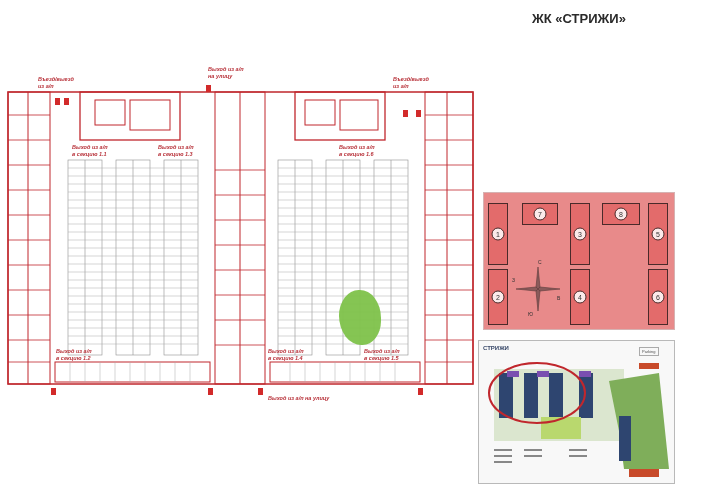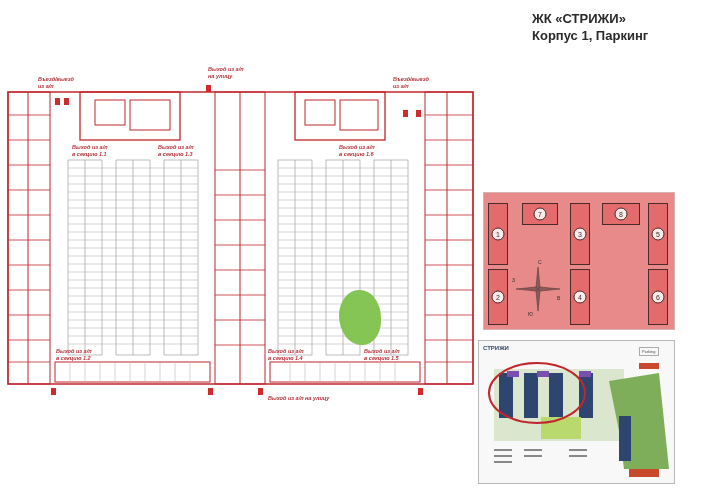--- a/index.html
+++ b/index.html
@@ -12,21 +12,20 @@
   .sec{position:absolute;background:#e36b6b;border:1.5px solid #4a2a2a;box-sizing:border-box;}
   .secnum{position:absolute;width:11px;height:11px;border-radius:50%;background:#fbeaea;border:1px solid #4a2a2a;font-size:7px;line-height:11px;text-align:center;color:#333;left:50%;top:50%;transform:translate(-50%,-50%);}
   .sitemap{position:absolute;left:478px;top:340px;width:195px;height:142px;border:1.5px solid #b9b9b9;background:#f8f8f8;}
   .greenmark{position:absolute;left:339px;top:290px;width:42px;height:55px;border-radius:48% 52% 45% 55%;background:#7ec24a;opacity:0.95;}
 </style>
 </head>
 <body>
 
 <div class="title">
   <div>ЖК «СТРИЖИ»</div>
-  <div>Корпус 1, Паркинг</div>
 </div>
 
 <div class="plan">
   <svg width="480" height="496" viewBox="0 0 480 496">
     <g fill="none" stroke="#c0272d" stroke-width="1">
 
       <rect x="8" y="92" width="465" height="292" stroke-width="1.5"></rect>
 
       <rect x="8" y="92" width="42" height="292"></rect>
       <line x1="28" y1="92" x2="28" y2="384"></line>

